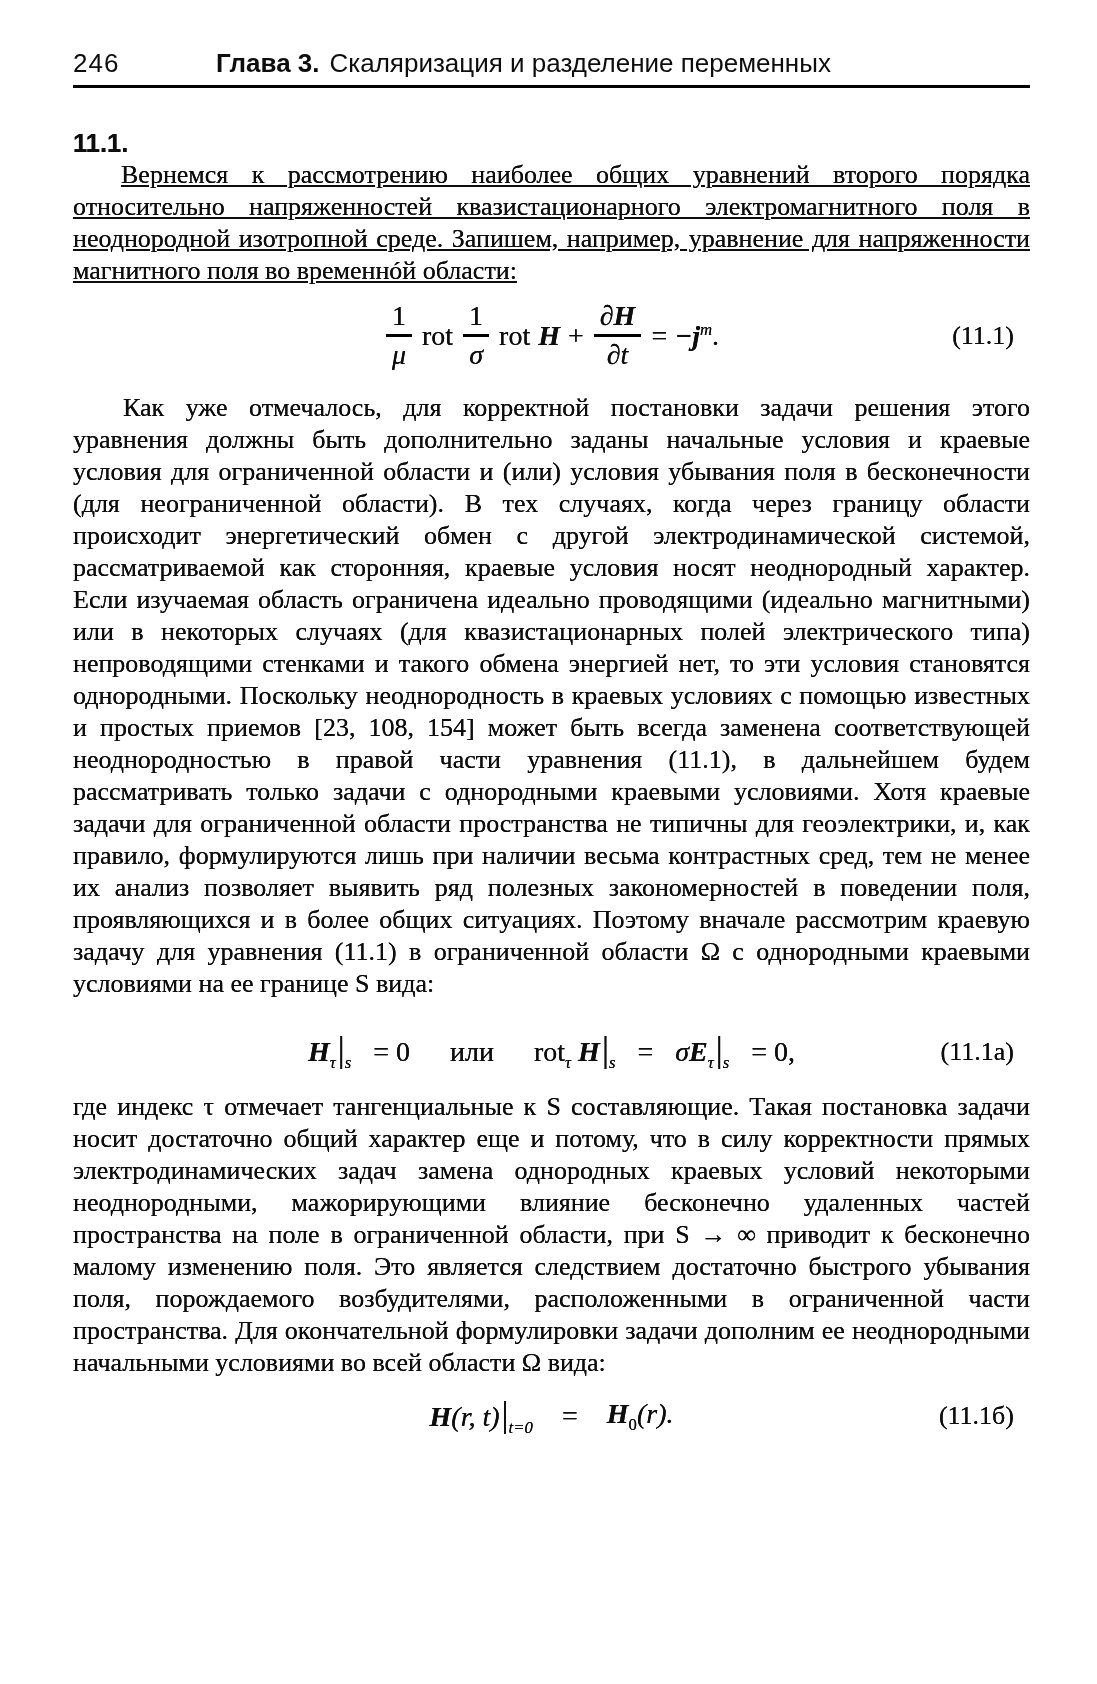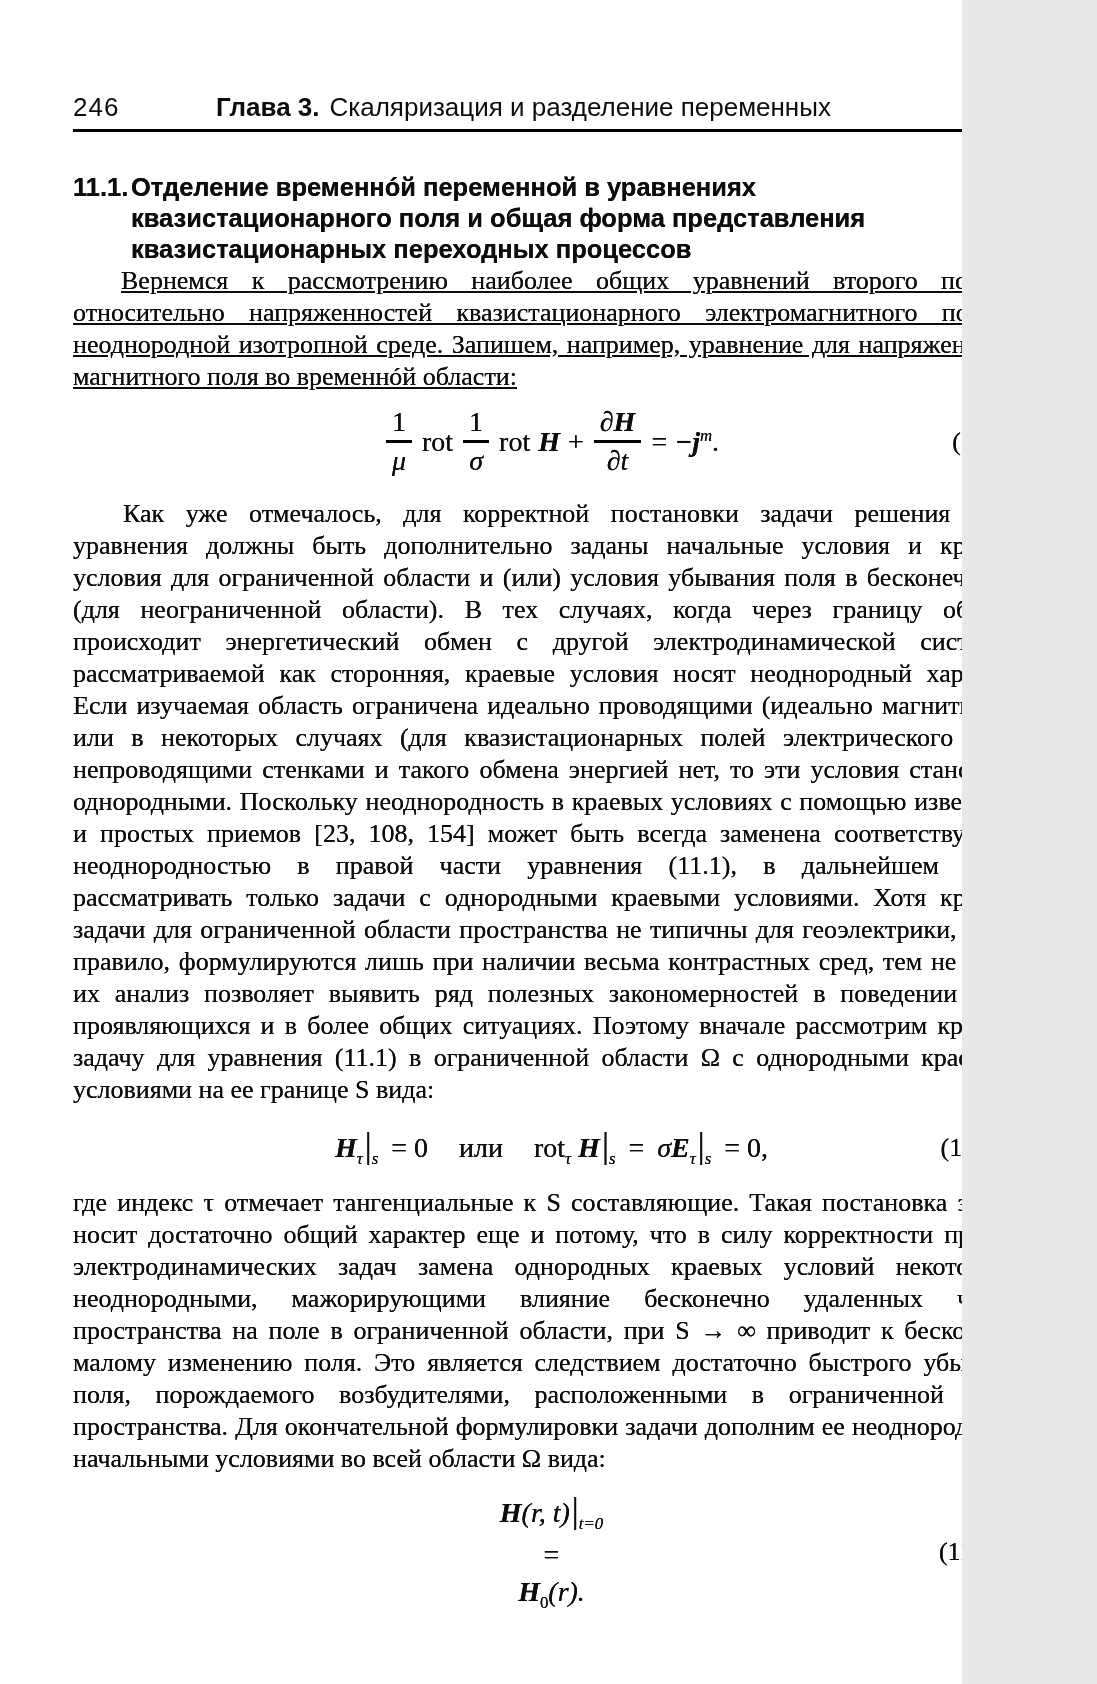--- a/index.html
+++ b/index.html
@@ -1,25 +1,25 @@
 <!DOCTYPE html>
 <html lang="ru"><head>
 <meta charset="utf-8">
 <style>
   html, body { margin: 0; padding: 0; background: #e8e8e8; }
   .page {
     position: relative;
-    width: 962px;
+    width: 1097px;
     height: 1684px;
     background: #ffffff;
     color: #0d0d0d;
     overflow: hidden;
     font-family: "Liberation Serif", "DejaVu Serif", serif;
     box-sizing: border-box;
-    padding-top: 92px;
+    padding-top: 48px;
   }
   .content {
     width: 957px;
     margin-left: 73px;
   }
 
   
   .header {
     position: relative;
     font-family: "Liberation Sans", "DejaVu Sans", sans-serif;
@@ -60,22 +60,22 @@
   
   .eq {
     position: relative;
     display: flex;
     justify-content: center;
     align-items: center;
     font-size: 28px;
     text-shadow: 0 0 0.4px currentColor;
   }
   .eq1 { margin: 14px 0 12px; }
-  .eq2 { margin: 20px 0 12px; gap: 13px; }
-  .eq3 { margin: 16px 0 0; gap: 5px; flex-direction: column; }
+  .eq2 { margin: 30px 0 12px; gap: 22px; }
+  .eq3 { margin: 16px 0 0; gap: 29px; }
   .mi  { font-style: italic; }
   .vec { font-weight: bold; font-style: italic; }
   .op  { margin: 0 8px; }
   .frac {
     display: inline-flex;
     flex-direction: column;
     align-items: center;
     line-height: 1.08;
     margin: 0 2px;
   }
@@ -106,25 +106,20 @@
       <span class="page-num">246</span>
       <div class="chapter">
         <span class="chapter-label">Глава 3.</span><span class="chapter-title">Скаляризация и разделение переменных</span>
       </div>
     </header>
     <div class="rule"></div>
 
 
     <div class="section-heading">
       <span class="sec-num">11.1.</span>
-      <div class="sec-title">
-        <div>Отделение временнóй переменной в уравнениях</div>
-        <div>квазистационарного поля и общая форма представления</div>
-        <div>квазистационарных переходных процессов</div>
-      </div>
     </div>
 
     <p class="body-text p1">Вернемся к рассмотрению наиболее общих уравнений второго порядка относительно напряженностей квазистационарного электромагнитного поля в неоднородной изотропной среде. Запишем, например, уравнение для напряженности магнитного поля во временнóй области:</p>
 
     <div class="eq eq1">
       <span class="frac">
         <span class="num">1</span>
         <span class="den mi">μ</span>
       </span>
       <span class="op">rot</span>

